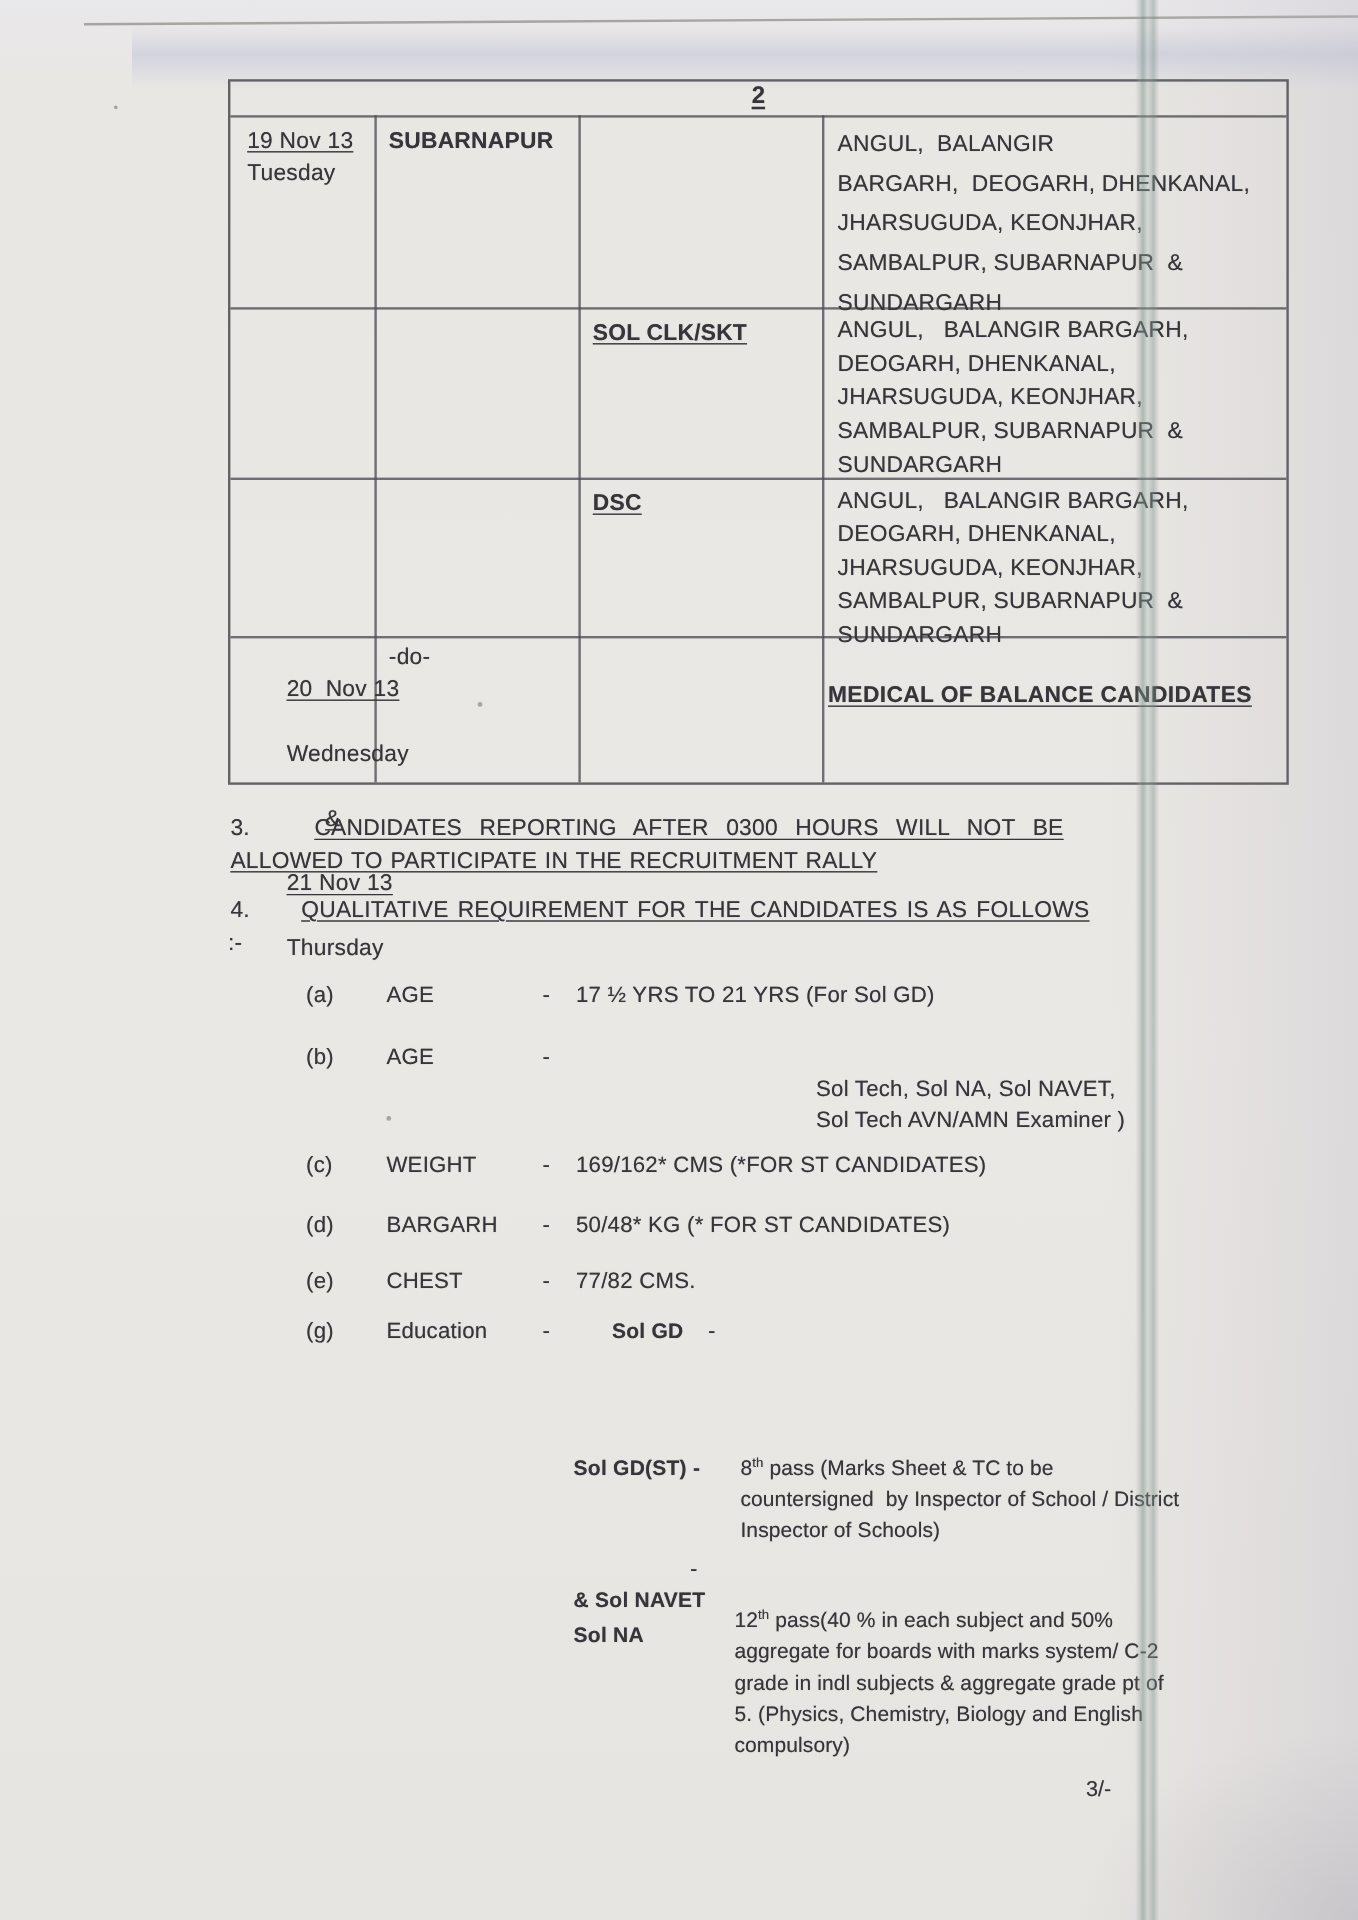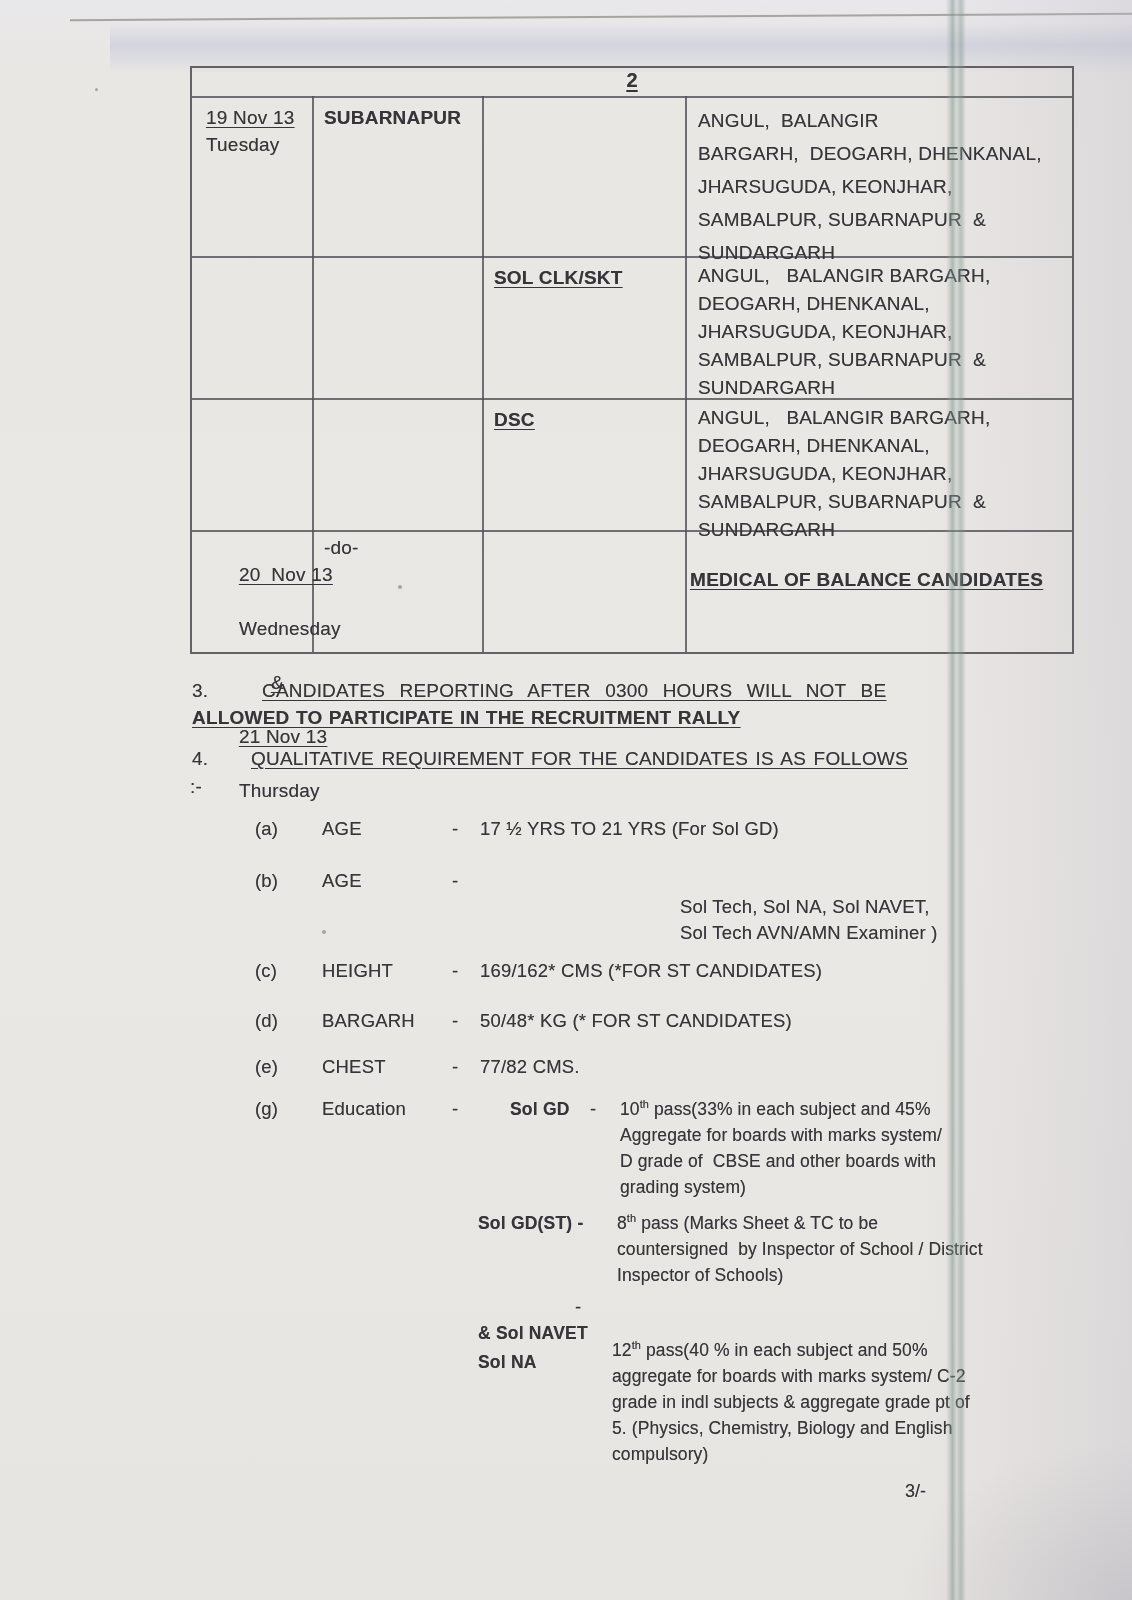--- a/index.html
+++ b/index.html
@@ -95,62 +95,58 @@
       <span class="u" style="padding-left:32px;">&amp;</span><br>
       <span class="u">21 Nov 13</span><br>
       <span>Thursday</span>
     </div>
     <div class="cell" style="left:132px;top:466px;">-do-</div>
     <div class="cell b u" style="left:498px;top:498px;letter-spacing:.3px;">MEDICAL OF BALANCE CANDIDATES</div>
   </div>
 
   <div class="sec soft" style="left:192px;top:680px;">3.</div>
   <div class="sec soft u" style="left:262px;top:680px;word-spacing:9px;">CANDIDATES REPORTING AFTER 0300 HOURS WILL NOT BE</div>
-  <div class="sec soft u" style="left:192px;top:707px;word-spacing:1px;font-weight:bold;">ALLOWED TO PARTICIPATE IN THE RECRUITMENT RALLY</div>
+  <div class="sec soft u" style="left:192px;top:707px;word-spacing:1px;">ALLOWED TO PARTICIPATE IN THE RECRUITMENT RALLY</div>
 
   <div class="sec soft" style="left:192px;top:748px;">4.</div>
   <div class="sec soft u" style="left:251px;top:748px;word-spacing:2px;text-align:center;">QUALITATIVE REQUIREMENT FOR THE CANDIDATES IS AS FOLLOWS</div>
   <div class="sec soft" style="left:190px;top:776px;">:-</div>
 
   <div class="list-item soft" style="left:255px;top:818px;">(a)</div>
   <div class="list-item soft" style="left:322px;top:818px;">AGE</div>
   <div class="list-item soft" style="left:452px;top:818px;">-</div>
   <div class="list-item soft" style="left:480px;top:818px;">17 ½ YRS TO 21 YRS (For Sol GD)</div>
 
   <div class="list-item soft" style="left:255px;top:870px;">(b)</div>
   <div class="list-item soft" style="left:322px;top:870px;">AGE</div>
   <div class="list-item soft" style="left:452px;top:870px;">-</div>
   <div class="list-item soft" style="left:680px;top:896px;">Sol Tech, Sol NA, Sol NAVET,</div>
   <div class="list-item soft" style="left:680px;top:922px;">Sol Tech AVN/AMN Examiner )</div>
 
   <div class="list-item soft" style="left:255px;top:960px;">(c)</div>
-  <div class="list-item soft" style="left:322px;top:960px;">HEIGHT</div>
+  <div class="list-item soft" style="left:322px;top:960px;">WEIGHT</div>
   <div class="list-item soft" style="left:452px;top:960px;">-</div>
   <div class="list-item soft" style="left:480px;top:960px;">169/162* CMS (*FOR ST CANDIDATES)</div>
 
   <div class="list-item soft" style="left:255px;top:1010px;">(d)</div>
   <div class="list-item soft" style="left:322px;top:1010px;">BARGARH</div>
   <div class="list-item soft" style="left:452px;top:1010px;">-</div>
   <div class="list-item soft" style="left:480px;top:1010px;">50/48* KG (* FOR ST CANDIDATES)</div>
 
   <div class="list-item soft" style="left:255px;top:1056px;">(e)</div>
   <div class="list-item soft" style="left:322px;top:1056px;">CHEST</div>
   <div class="list-item soft" style="left:452px;top:1056px;">-</div>
   <div class="list-item soft" style="left:480px;top:1056px;">77/82 CMS.</div>
 
   <div class="list-item soft" style="left:255px;top:1098px;">(g)</div>
   <div class="list-item soft" style="left:322px;top:1098px;">Education</div>
   <div class="list-item soft" style="left:452px;top:1098px;">-</div>
 
   <div class="edu-name soft" style="left:510px;top:1099px;">Sol GD</div>
   <div class="list-item soft" style="left:590px;top:1098px;">-</div>
-  <div class="edu-para soft" style="left:620px;top:1096px;width:370px;"><span>10</span><sup>th</sup><span> pass(33% in each subject and 45%
-Aggregate for boards with marks system/
-D grade of  CBSE and other boards with
-grading system)</span></div>
 
   <div class="edu-name soft" style="left:478px;top:1213px;">Sol GD(ST) -</div>
   <div class="edu-para soft" style="left:617px;top:1210px;width:420px;"><span>8</span><sup>th</sup><span> pass (Marks Sheet &amp; TC to be
 countersigned  by Inspector of School / District
 Inspector of Schools)</span></div>
 
   <div class="edu-name soft" style="left:478px;top:1352px;">Sol NA</div>
   <div class="list-item soft" style="left:575px;top:1296px;">-</div>
   <div class="edu-name soft" style="left:478px;top:1323px;">&amp; Sol NAVET</div>
   <div class="edu-para soft" style="left:612px;top:1294px;width:400px;margin-top:43px;"><span>12</span><sup>th</sup><span> pass(40 % in each subject and 50%

